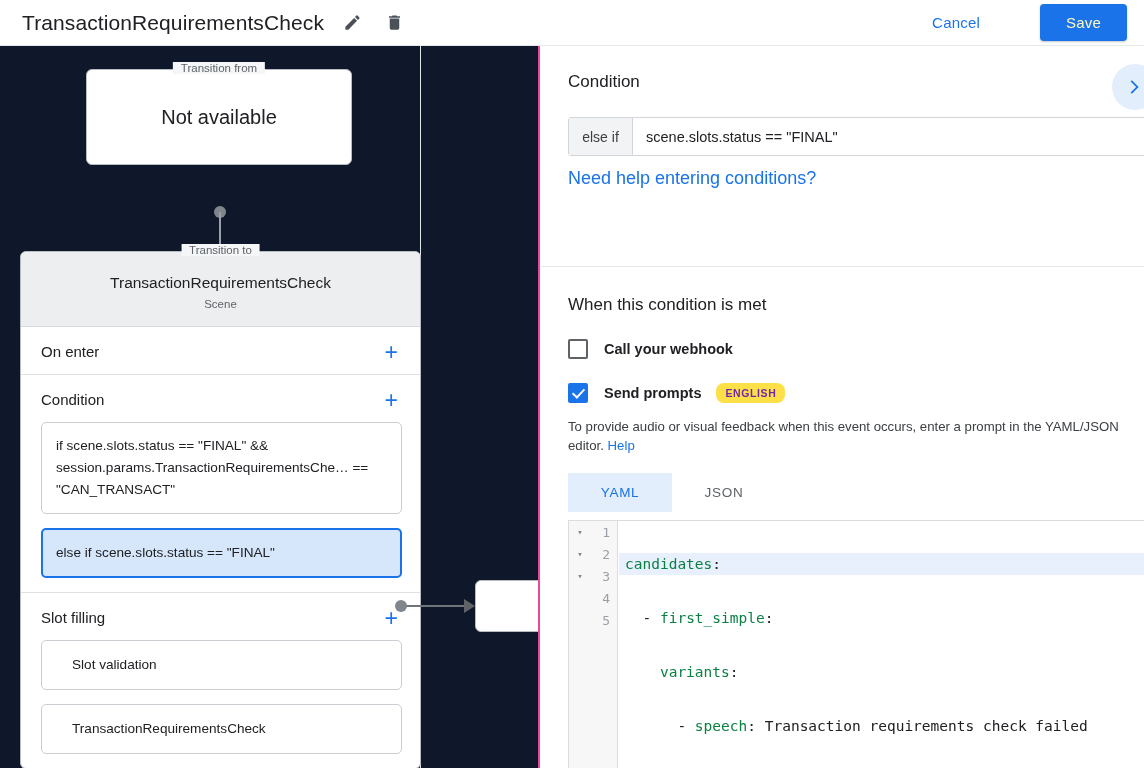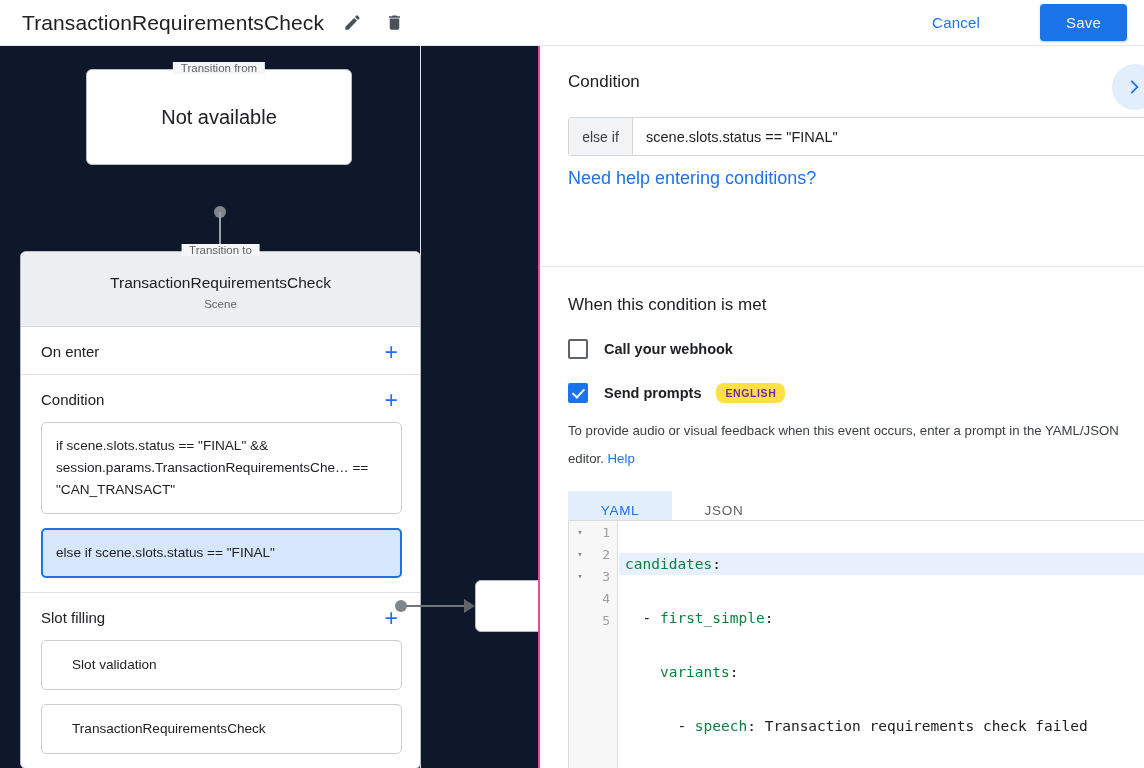--- a/index.html
+++ b/index.html
@@ -221,21 +221,21 @@
     width:5px; height:10px; border:solid #ffffff;
     border-width:0 2px 2px 0; transform:rotate(43deg);
   }
   .cb-label { font-size:14.5px; color:#202124; font-weight:bold; }
   #lang-badge {
     margin-left:15px; background:#fde047; color:#7327a8;
     font-size:10.5px; letter-spacing:0.6px;
     padding:4px 9px; border-radius:8px; font-weight:bold;
   }
   #prompt-desc {
-    margin-top:14px; font-size:13.2px; color:#3c4043; line-height:28px;
+    margin-top:14px; font-size:13.2px; color:#3c4043; line-height:19px;
     max-width:556px;
   }
   #prompt-desc a { color:#1a73e8; text-decoration:none; cursor:pointer; }
 
   
   #editor-tabs { display:flex; margin-top:18px; }
   .tab {
     font-size:13.5px; letter-spacing:0.7px;
     padding:12px 0; width:104px; text-align:center; cursor:pointer;
     color:#5f6368;

